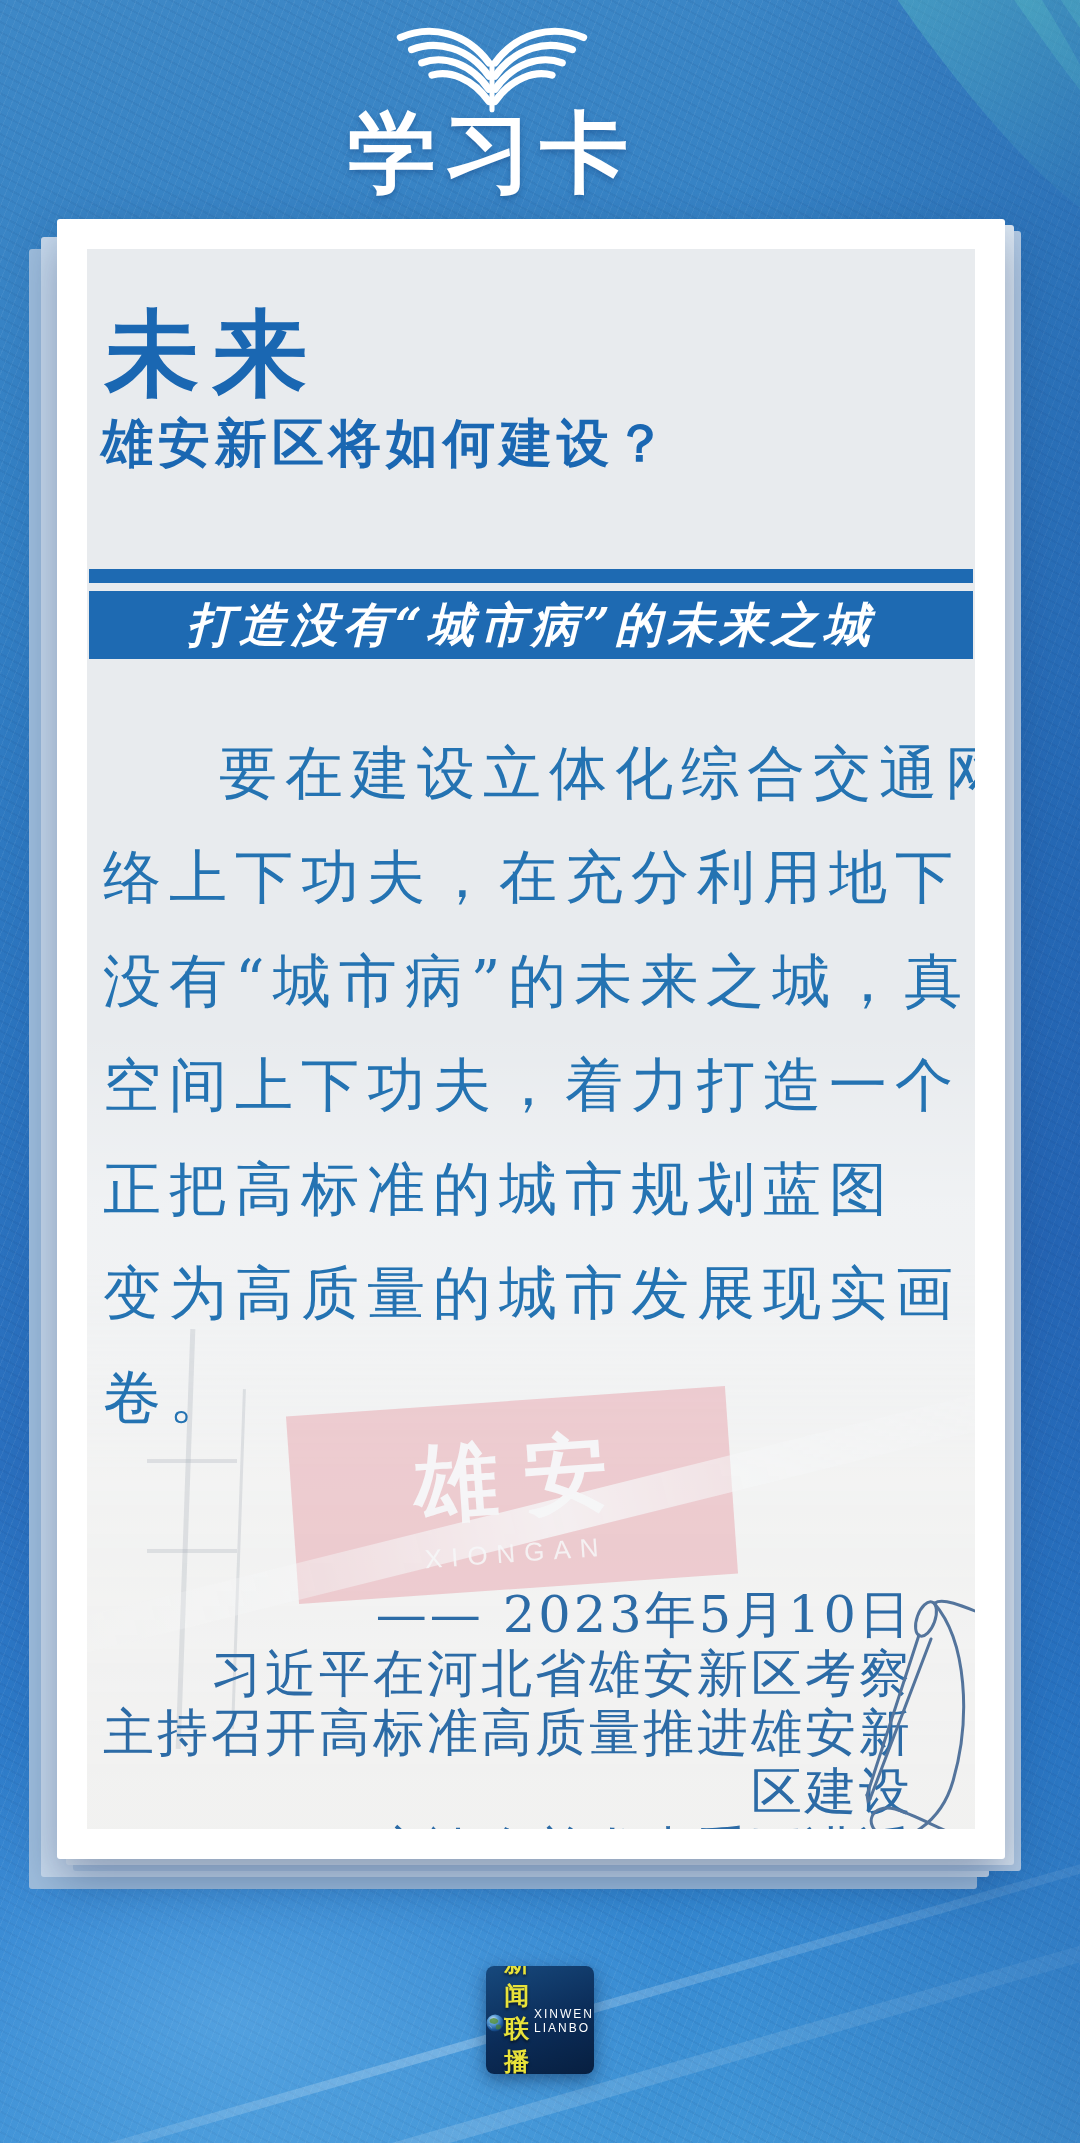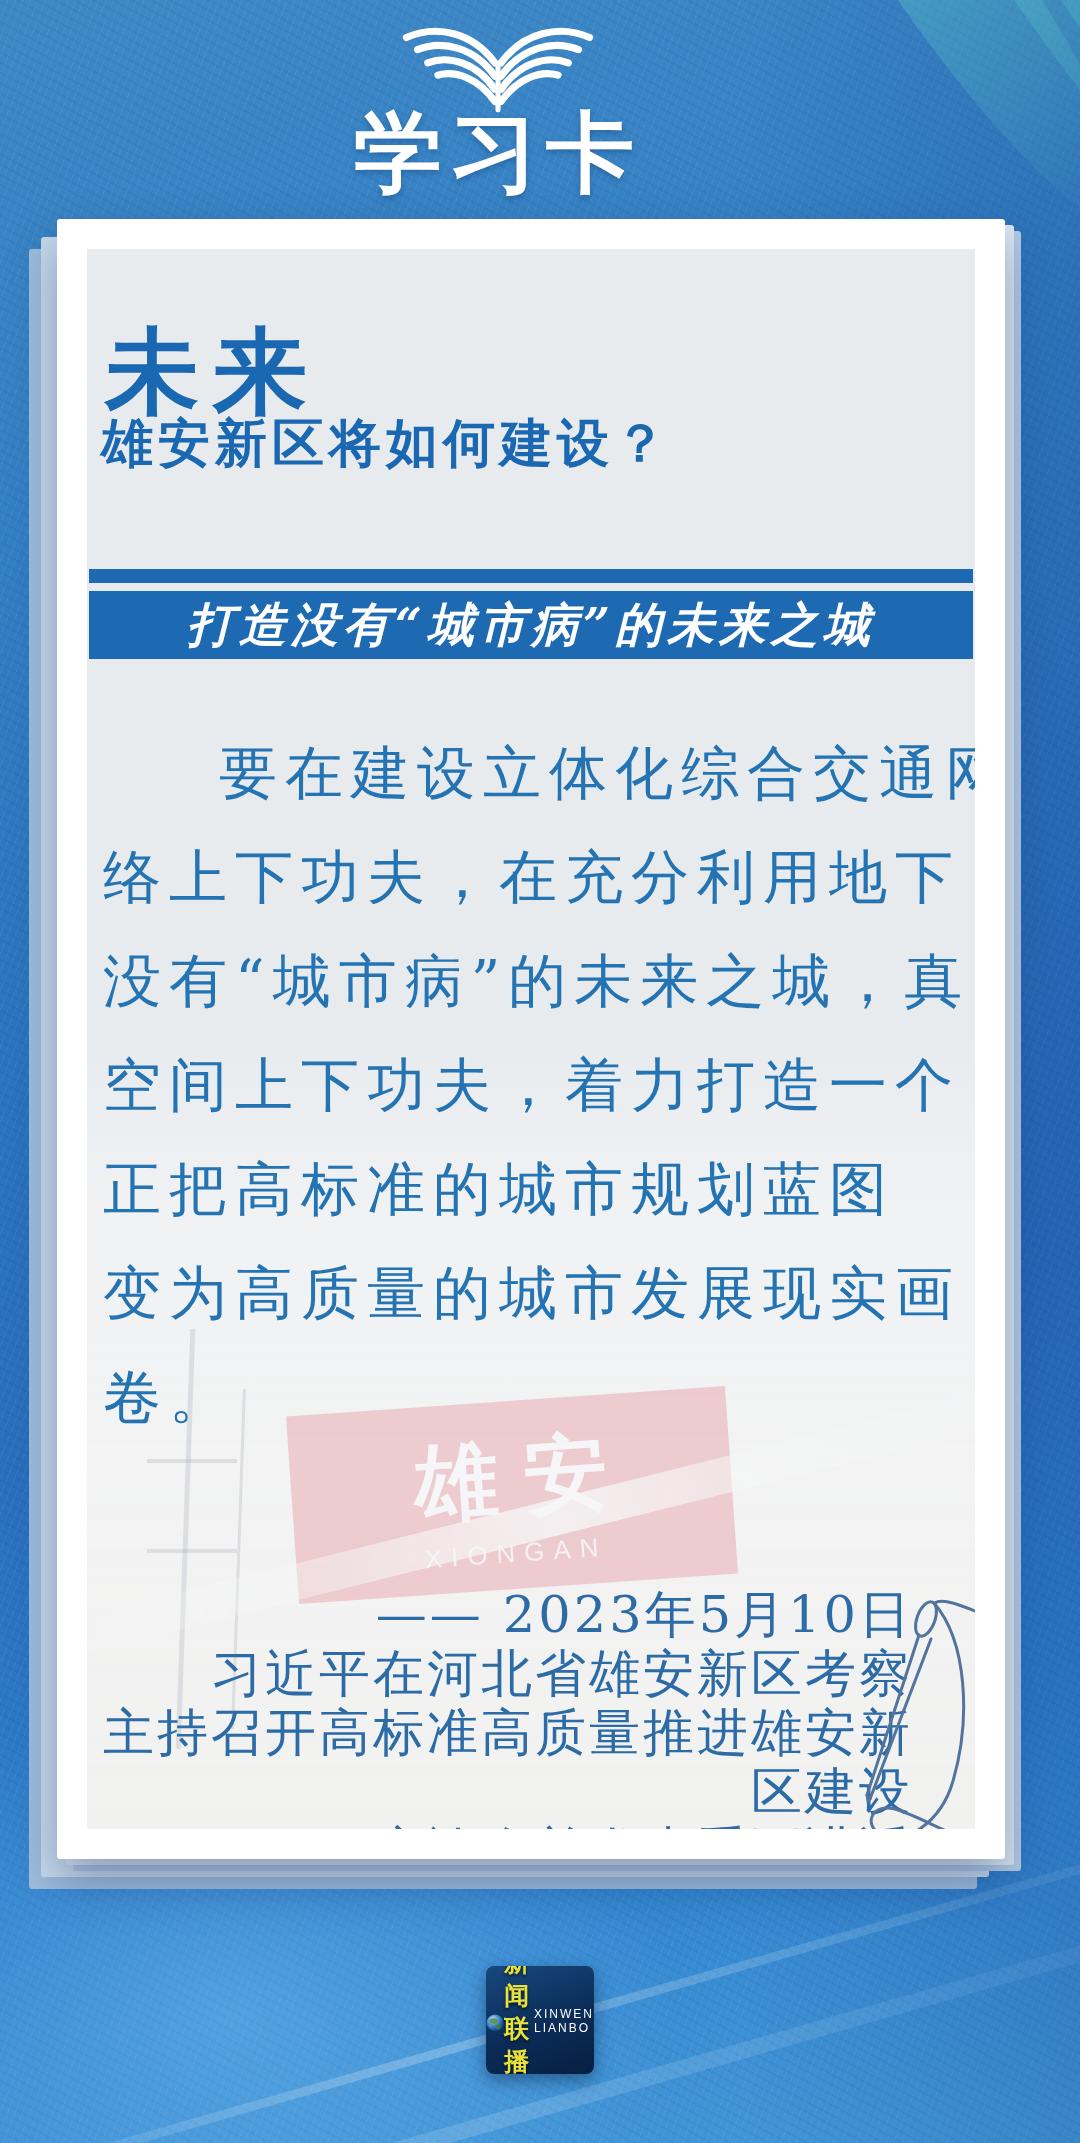--- a/index.html
+++ b/index.html
@@ -22,21 +22,21 @@
   .ts2{left:760px;top:-40px;width:560px;height:56px;transform:rotate(55deg);opacity:.8;}
   .ts3{left:870px;top:30px;width:480px;height:30px;transform:rotate(55deg);opacity:.7;}
   .bottom-glow{position:absolute;left:-220px;bottom:-180px;width:900px;height:620px;border-radius:50%;
     background:radial-gradient(closest-side,rgba(150,215,255,.30),rgba(150,215,255,0));pointer-events:none;}
   .light-streak{position:absolute;pointer-events:none;
     background:linear-gradient(90deg,rgba(255,255,255,0),rgba(255,255,255,.55) 40%,rgba(255,255,255,0));}
   .ls1{left:-160px;top:2005px;width:1500px;height:9px;transform:rotate(-16deg);opacity:.45;}
   .ls2{left:-120px;top:2075px;width:1500px;height:16px;transform:rotate(-16deg);opacity:.28;}
 
   
-  .header{position:absolute;left:0;top:18px;width:984px;text-align:center;color:#fff;padding-left:6px;}
+  .header{position:absolute;left:0;top:18px;width:984px;text-align:center;color:#fff;}
   .book-icon{display:block;margin:0 auto;}
   .brand{margin-top:-26px;font-size:88px;font-weight:bold;letter-spacing:8px;
     text-shadow:0 3px 6px rgba(10,50,110,.35);}
 
   
   .card-wrap{position:absolute;left:57px;top:219px;width:948px;height:1640px;}
   .stack{position:absolute;inset:0;border-radius:3px;}
   .stk1{transform:translate(-28px,30px);background:#9fbedd;}
   .stk2{transform:translate(-16px,18px);background:#cbdcee;}
   .stk3{transform:translate(16px,12px);background:#b4cbe4;}
@@ -56,21 +56,21 @@
   .p4{left:60px;top:520px;width:90px;height:4px;}
   .sign{position:absolute;left:205px;top:372px;width:440px;height:188px;transform:rotate(-4deg);
     background:rgba(231,122,133,.50);display:flex;flex-direction:column;align-items:center;justify-content:center;}
   .sign-cn{color:rgba(255,255,255,.95);font-size:84px;font-weight:bold;letter-spacing:26px;text-indent:26px;}
   .sign-en{color:rgba(255,255,255,.85);font-size:26px;letter-spacing:9px;margin-top:2px;
     font-family:"Liberation Sans",sans-serif;}
   .photo-streak{position:absolute;left:-80px;top:470px;width:1100px;height:36px;transform:rotate(-14deg);
     background:linear-gradient(90deg,rgba(255,255,255,0),rgba(255,255,255,.8),rgba(255,255,255,0));}
 
   
-  .t1{position:absolute;left:18px;top:42px;font-size:94px;font-weight:bold;color:#1a67b2;letter-spacing:14px;margin-top:18px;}
+  .t1{position:absolute;left:18px;top:42px;font-size:94px;font-weight:bold;color:#1a67b2;letter-spacing:14px;}
   .t2{position:absolute;left:14px;top:160px;font-size:52px;font-weight:bold;color:#1a67b2;letter-spacing:5px;white-space:nowrap;}
   .banner-thin{position:absolute;left:2px;right:2px;top:320px;height:14px;background:#1e6ab2;}
   .banner{position:absolute;left:2px;right:2px;top:342px;height:68px;background:#1e6ab2;
     display:flex;align-items:center;justify-content:center;}
   .banner-label{color:#fff;font-size:47px;font-weight:bold;letter-spacing:5px;font-style:italic;}
   .quote{position:absolute;left:16px;top:472px;width:856px;color:#2473b2;}
   .quote-line{height:104px;line-height:104px;font-size:58px;letter-spacing:8px;white-space:nowrap;}
   .quote-line:first-child{text-indent:2em;}
   .attribution{position:absolute;right:62px;top:1336px;text-align:right;color:#2c6ba6;
     font-size:51px;line-height:59px;letter-spacing:3px;}

